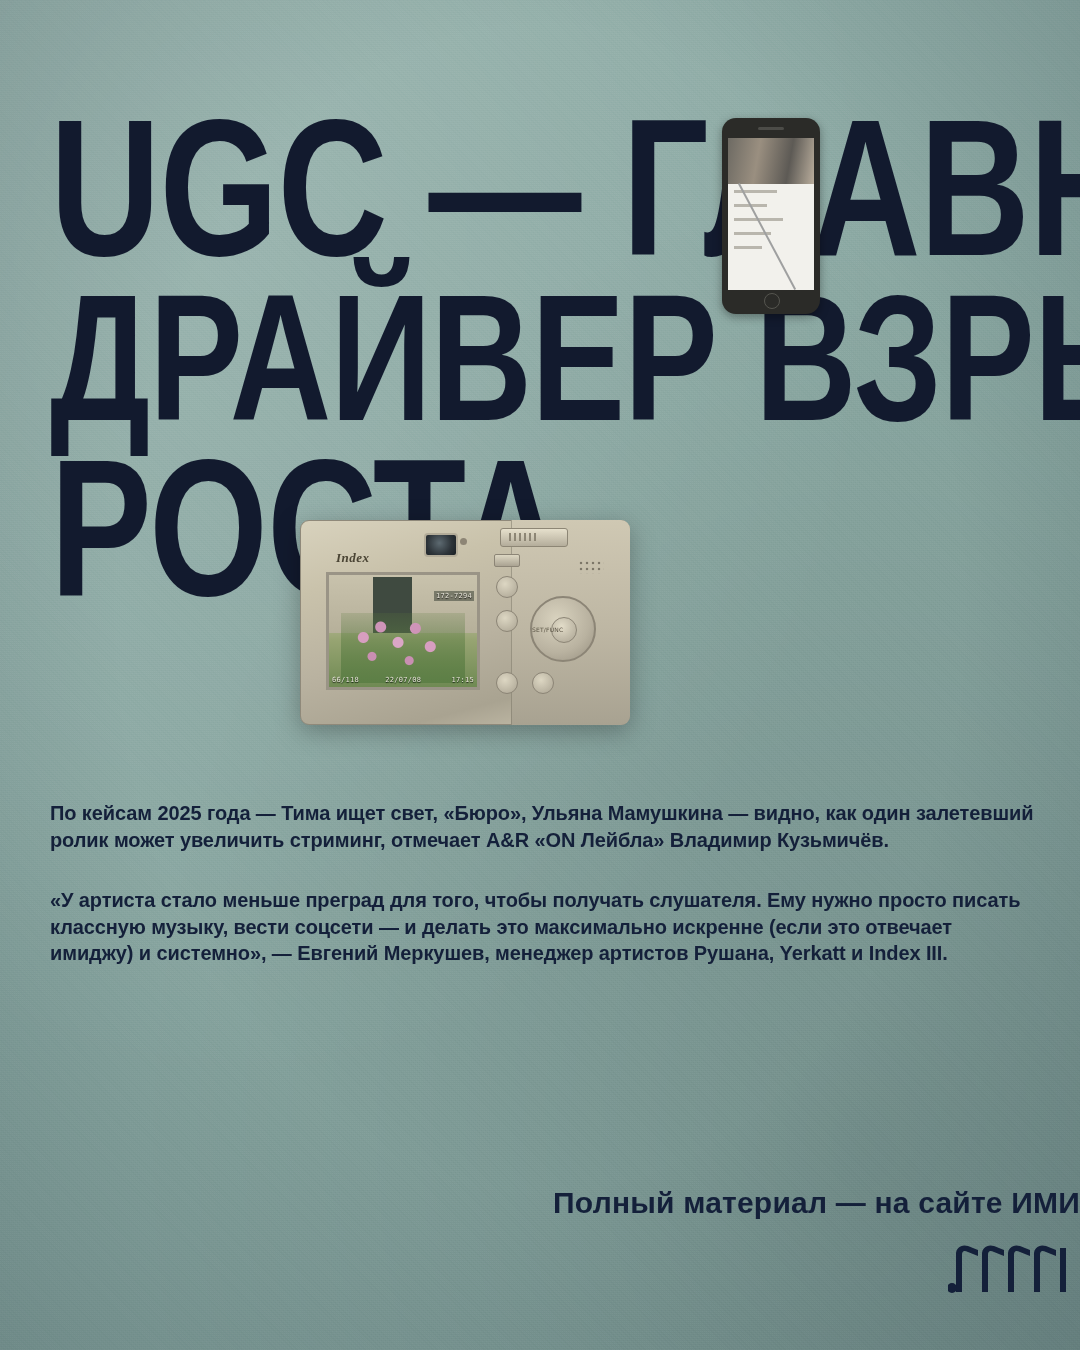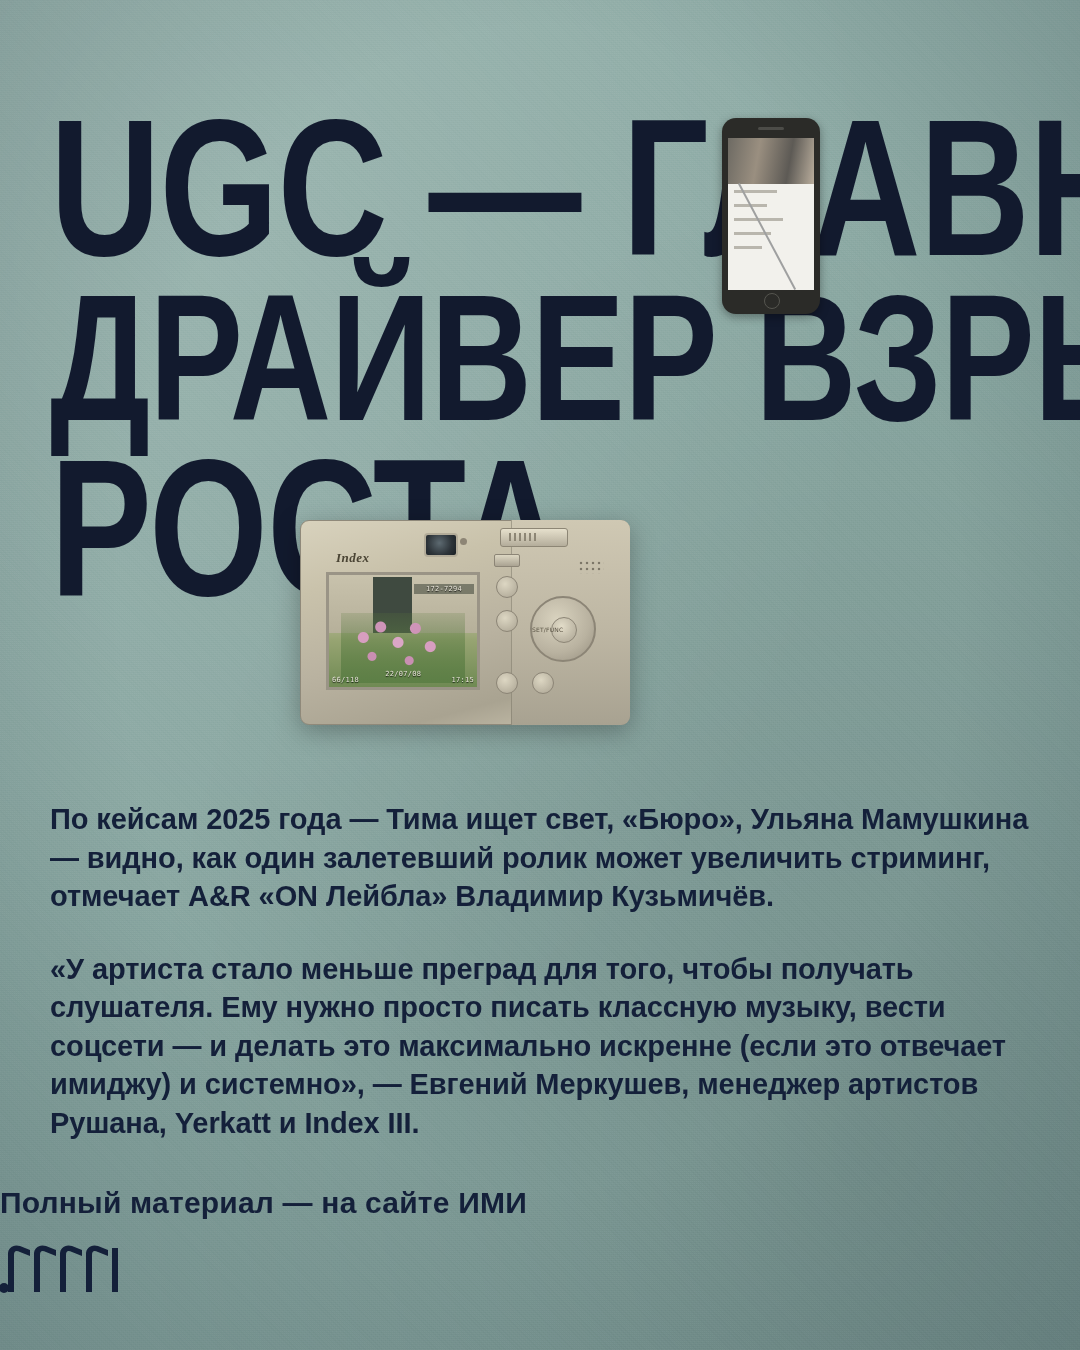--- a/index.html
+++ b/index.html
@@ -216,23 +216,23 @@
       linear-gradient(180deg, rgba(90,120,60,0.2) 0%, #5d7f46 100%);
   }
   .camera .lcd .osd {
     position: absolute;
     color: #e9e6da;
     font-family: "DejaVu Sans Mono", monospace;
     font-size: 7px;
     letter-spacing: 0.3px;
     text-shadow: 0 1px 1px rgba(0,0,0,0.8);
   }
-  .camera .lcd .osd-tr { right: 3px; top: 9px; background: rgba(30,40,30,0.45); padding: 1px 12px; text-align: right; }
+  .camera .lcd .osd-tr { right: 3px; top: 16px; background: rgba(30,40,30,0.45); padding: 1px 2px; text-align: right; }
   .camera .lcd .osd-bl { left: 3px; bottom: 3px; }
-  .camera .lcd .osd-bc { left: 38%; bottom: 9px; }
+  .camera .lcd .osd-bc { left: 38%; bottom: 3px; }
   .camera .lcd .osd-br { right: 3px; bottom: 3px; }
   .camera .brand {
     position: absolute;
     left: 36px;
     top: 30px;
     color: #4a4434;
     font-family: "Liberation Serif", serif;
     font-style: italic;
     font-weight: 700;
     font-size: 13px;
@@ -335,35 +335,35 @@
 
   
   .body-copy {
     position: absolute;
     left: 50px;
     top: 800px;
     width: 985px;
     color: #14203a;
     font-family: "Liberation Sans", sans-serif;
     font-weight: 700;
-    font-size: 29px;
+    font-size: 20px;
     line-height: 1.33;
     letter-spacing: -0.1px;
     z-index: 4;
   }
   .body-copy p { margin: 0 0 34px 0; }
   .body-copy p:last-child { margin-bottom: 5px; }
 
   
   .footer {
     position: absolute;
     left: 0;
     right: 0;
     bottom: 52px;
-    text-align: left;
+    text-align: right;
     z-index: 4;
   }
   .footer .cta {
     color: #14203a;
     font-family: "Liberation Sans", sans-serif;
     font-weight: 700;
     font-size: 30px;
     letter-spacing: 0.2px;
     margin-bottom: 18px;
   }

